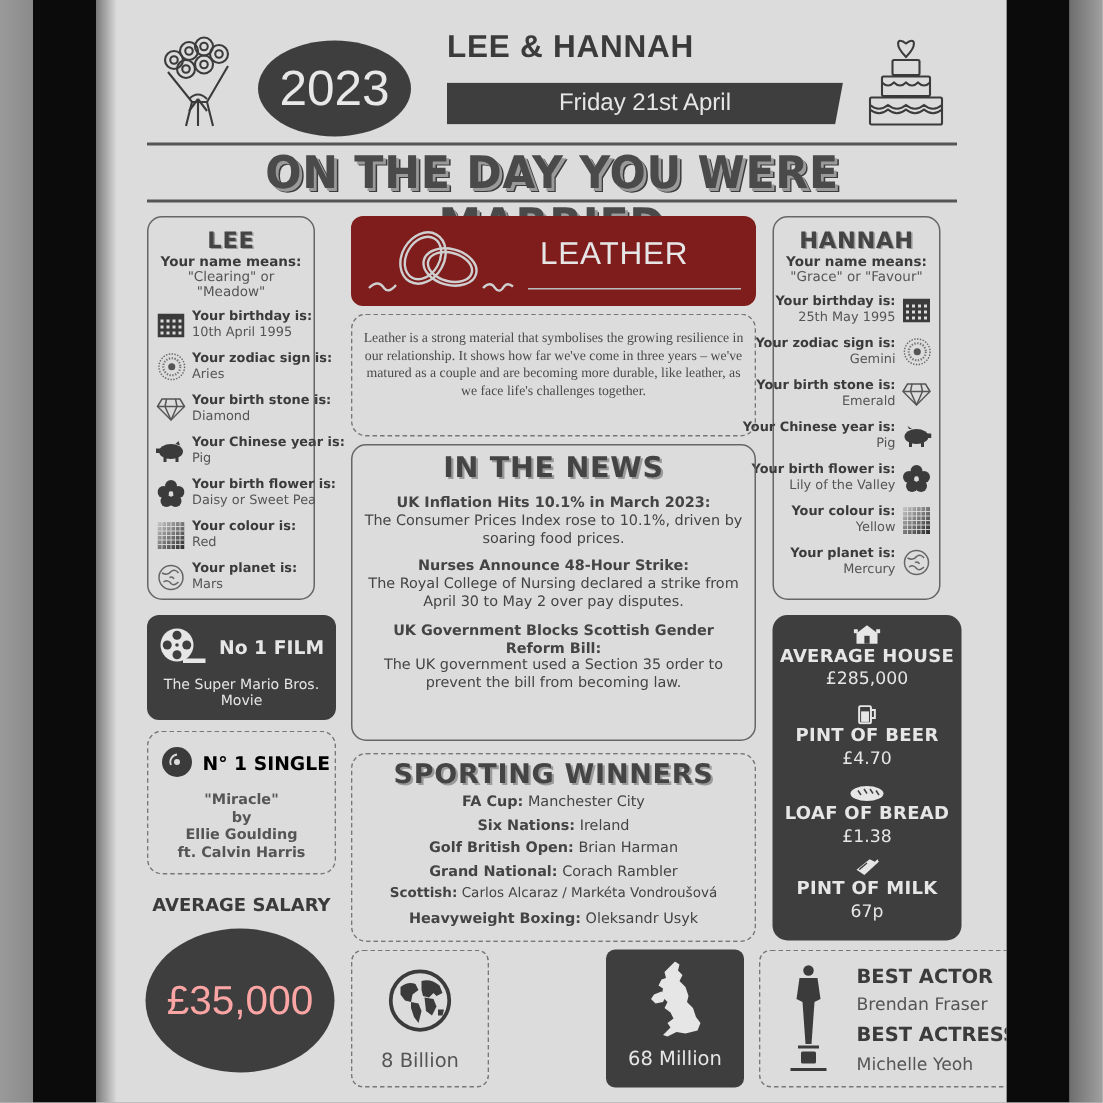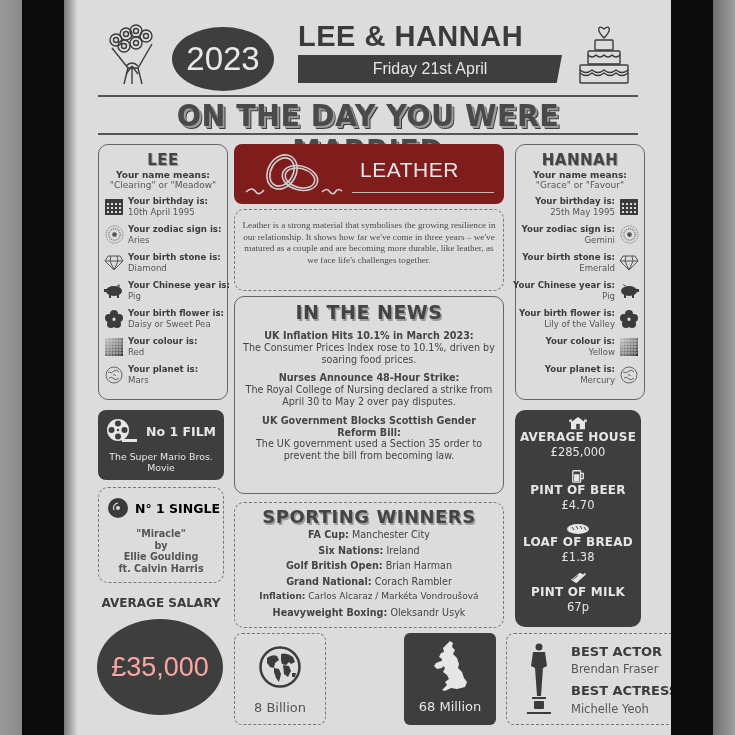--- a/index.html
+++ b/index.html
@@ -23,21 +23,21 @@
 
   
   .bouquet { position:absolute; left:38px; top:22px; width:60px; height:66px; }
   .year-oval {
     position:absolute; left:108px; top:27px; width:102px; height:64px;
     background:#3e3e3e; border-radius:50%;
     color:#e8e8e8; font-size:33px; display:flex; align-items:center; justify-content:center;
     font-family:"Liberation Sans", sans-serif;
   }
   .couple-names {
-    position:absolute; left:234px; top:20px; font-size:29px; font-weight:bold; color:#3b3b3b;
+    position:absolute; left:234px; top:20px; font-size:21px; font-weight:bold; color:#3b3b3b;
     font-family:"Liberation Sans", sans-serif; letter-spacing:0.5px;
   }
   .date-banner {
     position:absolute; left:234px; top:55px; width:264px; height:28px;
     background:#3e3e3e; color:#e6e6e6; font-size:16px;
     clip-path: polygon(0 0, 100% 0, 98% 100%, 0 100%);
     display:flex; align-items:center; justify-content:center;
     font-family:"Liberation Sans", sans-serif;
   }
   .cake { position:absolute; left:512px; top:24px; width:56px; height:62px; }
@@ -46,21 +46,21 @@
   .headline {
     position:absolute; left:34px; top:98px; width:540px; text-align:center;
     font-family:"DejaVu Sans", sans-serif; font-weight:bold;
     font-size:30px; color:#4a4a4a; letter-spacing:0.5px;
     text-shadow: 2px 2px 0 #9a9a9a, 3px 3px 0 #3b3b3b;
     transform: scaleX(0.95);
   }
 
   
   .person {
-    position:absolute; top:144px; width:130px; height:256px;
+    position:absolute; top:144px; width:112px; height:256px;
     border:1.5px solid #666; border-radius:10px; padding:6px 5px;
   }
   .person.lee { left:34px; }
   .person.hannah { left:451px; }
   .person h2 {
     text-align:center; font-size:15px; font-weight:bold; color:#444;
     text-shadow:1px 1px 0 #9a9a9a; letter-spacing:0.5px;
   }
   .person .meaning-label { text-align:center; font-size:9px; font-weight:bold; color:#3b3b3b; margin-top:1px; }
   .person .meaning-value { text-align:center; font-size:9px; color:#555; }
@@ -475,21 +475,21 @@
       <span>The UK government used a Section 35 order to prevent the bill from becoming law.</span>
     </div>
   </div>
 
   <div class="sport">
     <h2>SPORTING WINNERS</h2>
     <div class="row"><b>FA Cup:</b> <span>Manchester City</span></div>
     <div class="row"><b>Six Nations:</b> <span>Ireland</span></div>
     <div class="row"><b>Golf British Open:</b> <span>Brian Harman</span></div>
     <div class="row"><b>Grand National:</b> <span>Corach Rambler</span></div>
-    <div class="row" style="font-size:9px"><b>Inflation:</b> <span>Carlos Alcaraz / Markéta Vondroušová</span></div>
+    <div class="row" style="font-size:9px"><b>Scottish:</b> <span>Carlos Alcaraz / Markéta Vondroušová</span></div>
     <div class="row"><b>Heavyweight Boxing:</b> <span>Oleksandr Usyk</span></div>
   </div>
 
   <div class="film">
     <svg class="reel" viewBox="0 0 32 26">
       <circle cx="12" cy="12" r="11" fill="#e6e6e6"></circle>
       <g fill="#3e3e3e">
           <circle cx="12" cy="5.5" r="3"></circle>
           <circle cx="12" cy="18.5" r="3"></circle>
           <circle cx="5.5" cy="12" r="3"></circle>

